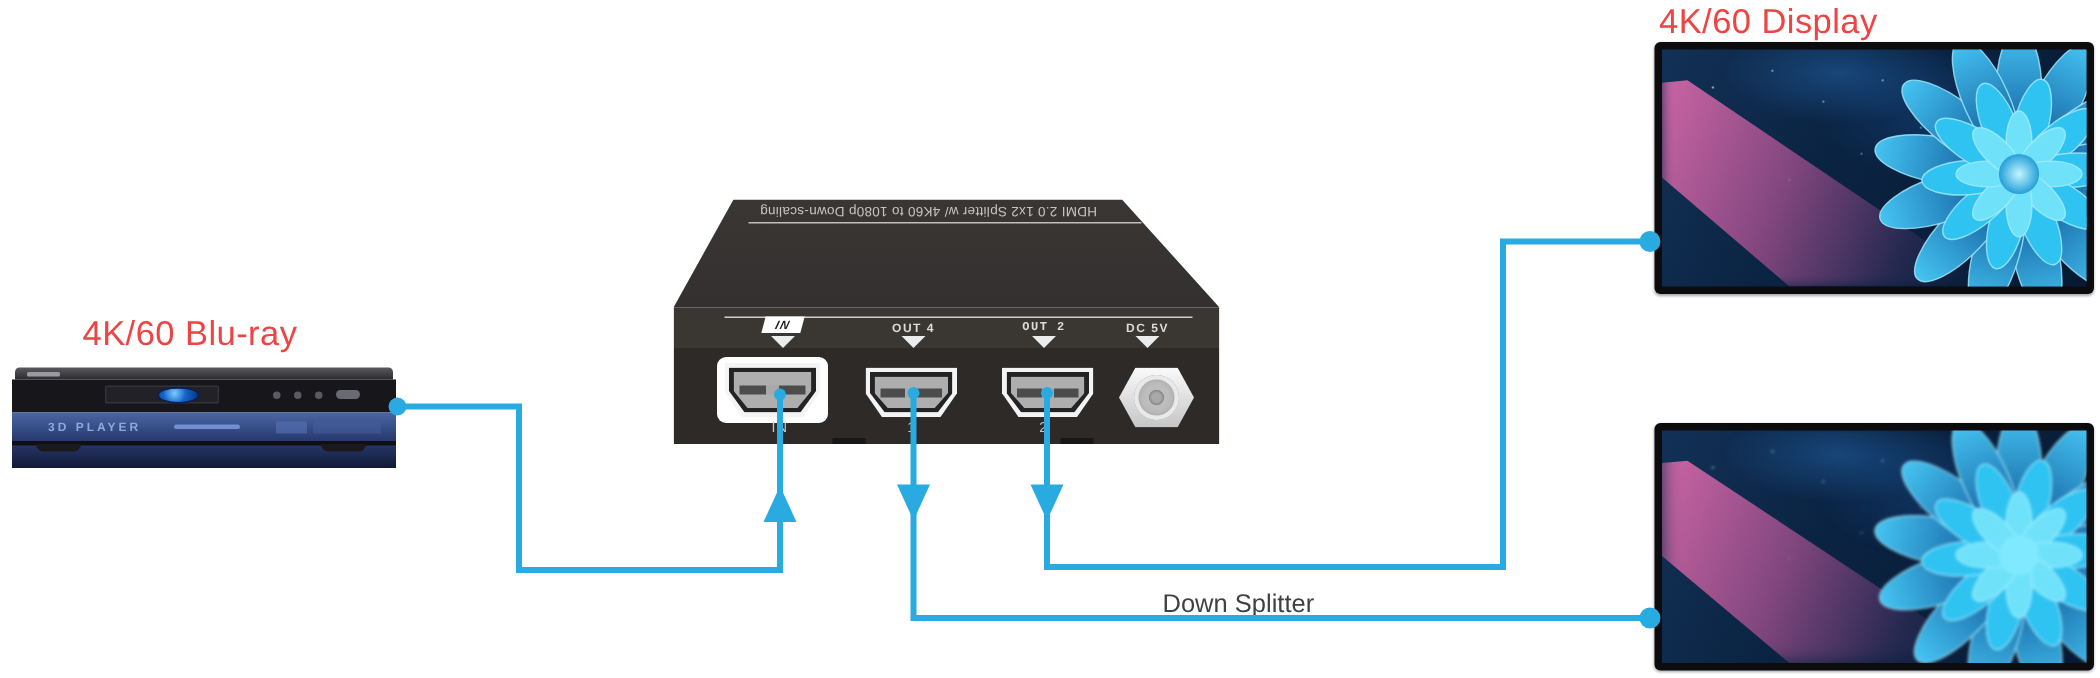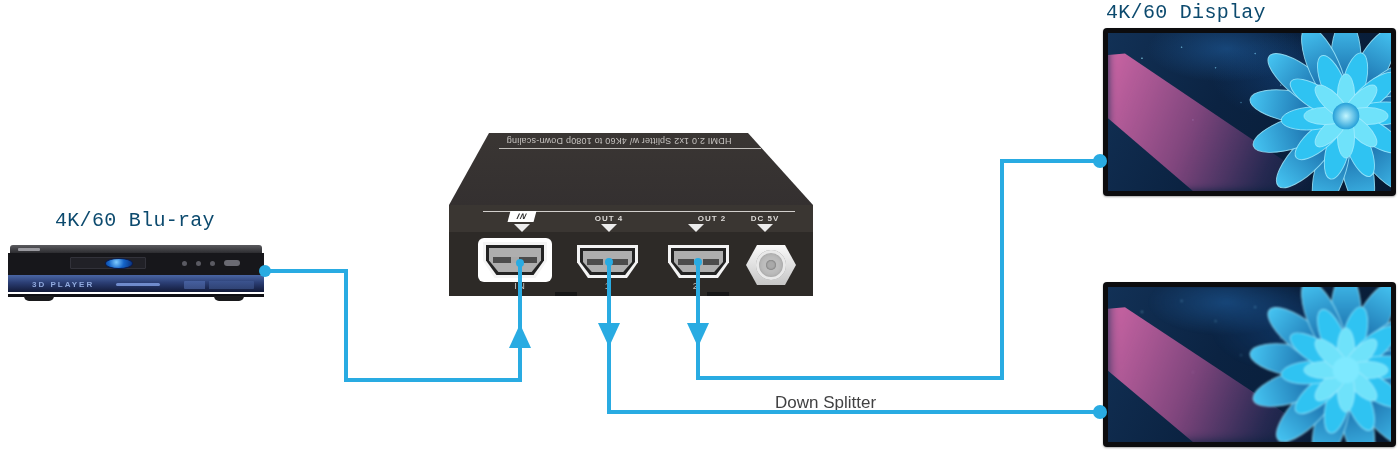--- a/index.html
+++ b/index.html
@@ -1,37 +1,37 @@
 <!DOCTYPE html>
 <html style="--cable: #29ABE2;"><head>
 <meta charset="utf-8">
 <style>
   :root { --cable:#29ABE2; }
   * { margin:0; padding:0; box-sizing:border-box; }
   body { background:#ffffff; font-family:"Liberation Sans", sans-serif; }
   .canvas { position:relative; width:1400px; height:452px; background:#ffffff; overflow:hidden; }
 
-  .diagram-label { position:absolute; color:#0c4a6e; font-size:20px; letter-spacing:.3px; white-space:nowrap;font-family:Liberation Mono, monospace; }
+  .diagram-label { position:absolute; color:#ef4444; font-size:23px; letter-spacing:.3px; white-space:nowrap; }
   .cable-label { position:absolute; color:#414142; white-space:nowrap; }
 
   
   .bd { position:absolute; left:8px; top:245px; width:256px; height:56px; }
   .bd-top { position:absolute; left:2px; top:0; right:2px; height:8px; border-radius:3px 3px 0 0;
             background:linear-gradient(180deg,#5a5a5e,#2c2c30); }
   .bd-logo-chip { position:absolute; left:8px; top:3px; width:22px; height:3px; background:#9a9aa0; border-radius:1px; }
   .bd-mid { position:absolute; left:0; top:8px; right:0; height:22px; background:#17171b; }
   .bd-tray { position:absolute; left:62px; top:4px; width:76px; height:12px; background:#212127;
              border:1px solid #32323a; border-radius:1px; }
   .bd-bluray { position:absolute; left:97px; top:5px; width:28px; height:11px; border-radius:50%;
                background:radial-gradient(circle at 40% 35%, #7ecbff 0%, #1464c8 45%, #0a2e78 100%);
                border:1px solid #0a1c50; }
   .bd-btns { position:absolute; right:14px; top:5px; width:68px; height:10px; display:flex; gap:9px; align-items:center; }
   .bd-btn { width:5px; height:5px; border-radius:50%; background:#5a5a62; }
   .bd-btn.wide { width:16px; height:6px; border-radius:3px; background:#6a6a72; }
-  .bd-low { position:absolute; left:0; top:30px; right:0; height:17px;
+  .bd-low { position:absolute; left:0; top:30px; right:0; height:37px;
             background:linear-gradient(180deg,#4a66a4 0%, #2b3e74 45%, #121a38 100%); }
   .bd-low-text { position:absolute; left:24px; top:5px; font-size:8px; letter-spacing:2px; color:#8fa8dc; font-weight:bold; }
   .bd-slit { position:absolute; left:108px; top:8px; width:44px; height:3px; border-radius:2px; background:#7c9ade; opacity:.85; }
   .bd-fine { position:absolute; right:10px; top:6px; width:70px; height:8px;
              background:linear-gradient(90deg,#5c7ac0 0 30%, transparent 30% 35%, #46619e 35% 100%);
              opacity:.5; border-radius:1px; }
   .bd-base { position:absolute; left:0; top:49px; right:0; height:3px; background:#101014; }
   .bd-foot { position:absolute; top:51px; width:30px; height:5px; background:#1a1a1c; border-radius:0 0 5px 5px; }
 
   
@@ -135,21 +135,21 @@
     <div class="sp-topface"></div>
     <div class="sp-bezel"></div>
     <div class="sp-front"></div>
 
     <div class="sp-toplabel">HDMI 2.0 1x2 Splitter w/ 4K60 to 1080p Down-scaling</div>
     <div class="sp-topline"></div>
     <div class="sp-bezelline"></div>
 
     <div class="sp-portlabel hl" style="left:73px;">IN</div>
     <div class="sp-portlabel" style="left:160px;">OUT 4</div>
-    <div class="sp-portlabel" style="left:263px;">OUT 2</div>
+    <div class="sp-portlabel" style="left:247px;font-family:Liberation Mono, monospace;">OUT 2</div>
     <div class="sp-portlabel" style="left:316px;">DC 5V</div>
 
     <div class="sp-tri" style="left:73px;"></div>
     <div class="sp-tri" style="left:160px;"></div>
     <div class="sp-tri" style="left:247px;"></div>
     <div class="sp-tri" style="left:316px;"></div>
 
     <div class="hdmi-pad" style="left:29px; top:121px; width:74px; height:44px;"></div>
     <div class="hdmi" style="left:34px; top:125px; width:64px; height:36px;">
       <div class="l1"></div>

